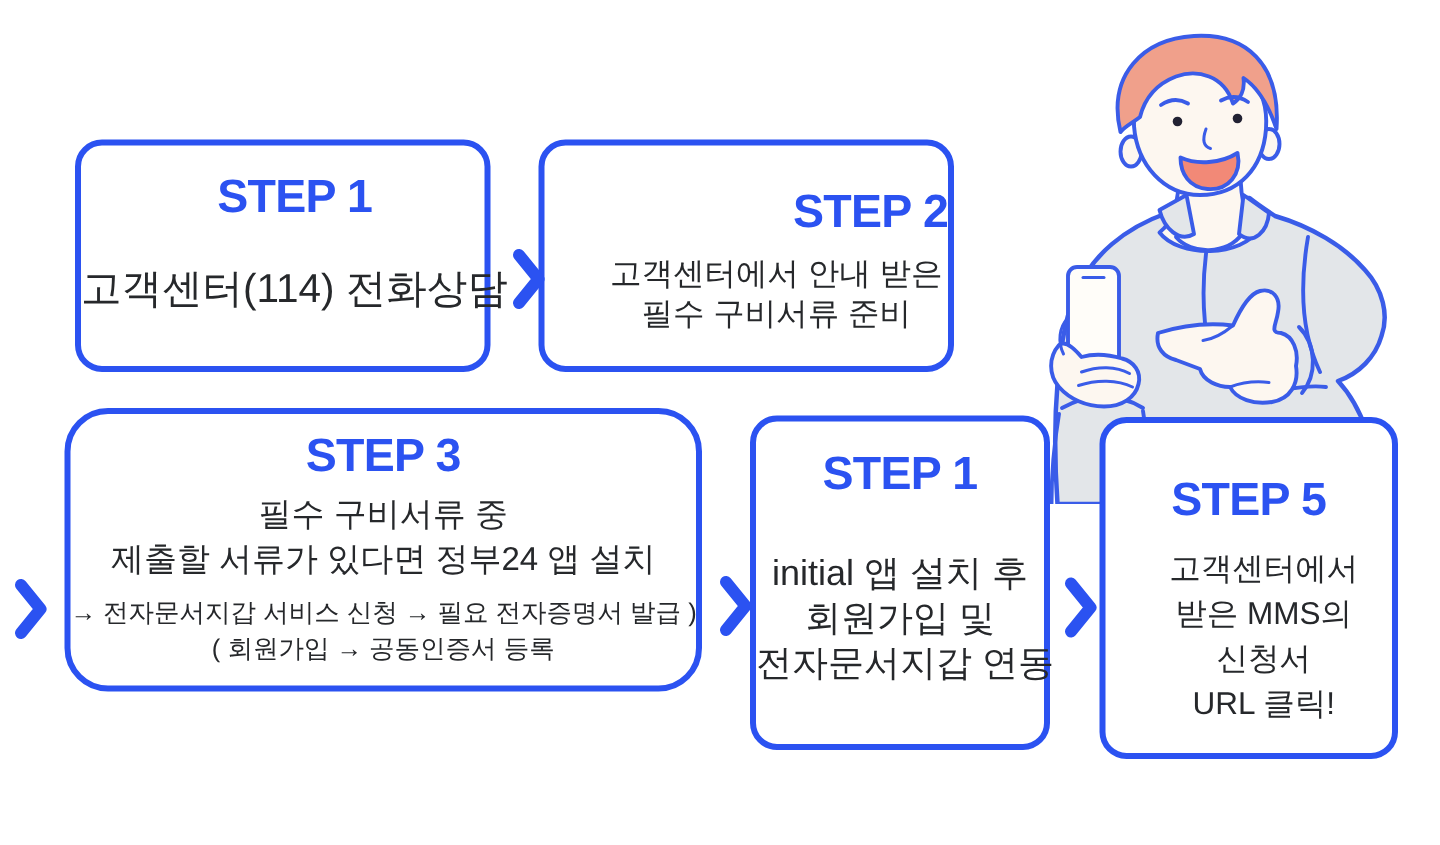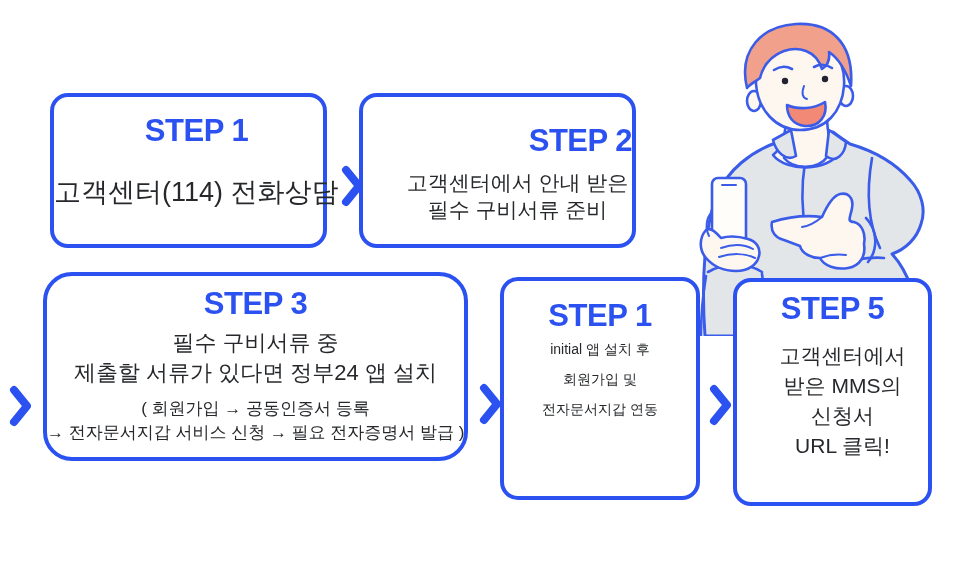--- a/index.html
+++ b/index.html
@@ -36,24 +36,24 @@
   .box2 .body{margin-top:10px;font-size:21px;line-height:27px;padding-left:40px;}
 
   .box3{left:43px;top:272px;width:425px;height:189px;border-radius:29px;}
   .box3 .title{margin-top:10px;}
   .box3 .body{margin-top:6px;font-size:22px;line-height:30px;}
   .box3 .sub{margin-top:9px;font-size:17px;line-height:24px;color:var(--text);font-weight:500;}
   .box3 .sub div{white-space:nowrap;}
 
   .box4{left:500px;top:277px;width:200px;height:223px;}
   .box4 .title{margin-top:17px;}
-  .box4 .body{font-size:14px;line-height:30px;}
+  .box4 .body{margin-top:34px;font-size:24px;line-height:30px;}
 
   .box5{left:733px;top:278px;width:199px;height:228px;}
-  .box5 .title{margin-top:9px;}
+  .box5 .title{margin-top:33px;}
   .box5 .body{margin-top:14px;font-size:21px;line-height:30px;padding-left:20px;}
 
   .chev{position:absolute;z-index:3;}
   .chev svg{display:block;}
   .chev1{left:340px;top:165px;}
   .chev2{left:8px;top:385px;}
   .chev3{left:478px;top:383px;}
   .chev4{left:708px;top:384px;}
 
   .person{position:absolute;left:688px;top:8px;width:252px;height:328px;z-index:1;}
@@ -131,22 +131,22 @@
     </div>
   </div>
 
   <div class="card box3">
     <div class="title">STEP 3</div>
     <div class="body">
       <div>필수 구비서류 중</div>
       <div>제출할 서류가 있다면 정부24 앱 설치</div>
     </div>
     <div class="sub">
+      <div>→ 전자문서지갑 서비스 신청 → 필요 전자증명서 발급 )</div>
       <div>( 회원가입 → 공동인증서 등록</div>
-      <div>→ 전자문서지갑 서비스 신청 → 필요 전자증명서 발급 )</div>
     </div>
   </div>
 
   <div class="card box4">
     <div class="title">STEP 1</div>
     <div class="body">
       <div>initial 앱 설치 후</div>
       <div>회원가입 및</div>
       <div>전자문서지갑 연동</div>
     </div>

